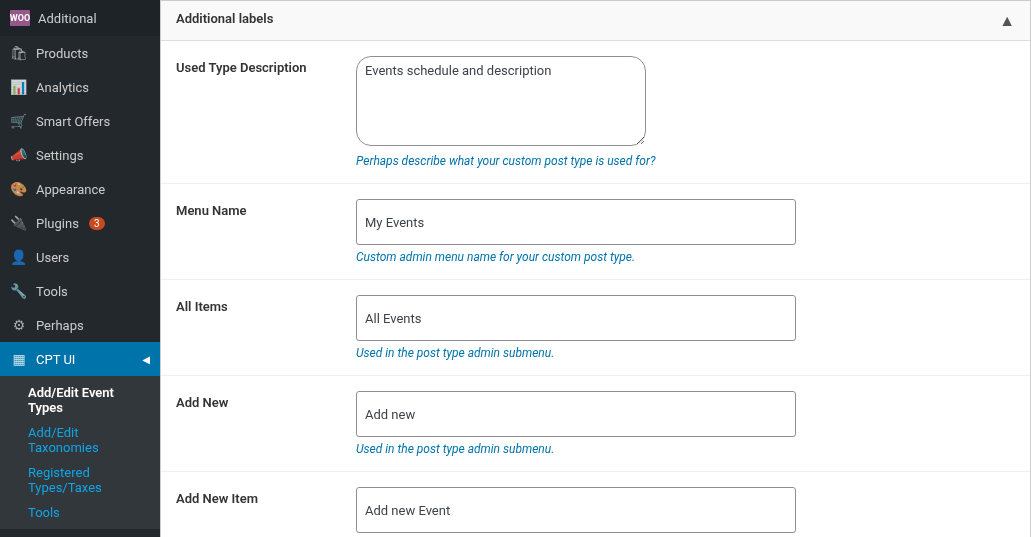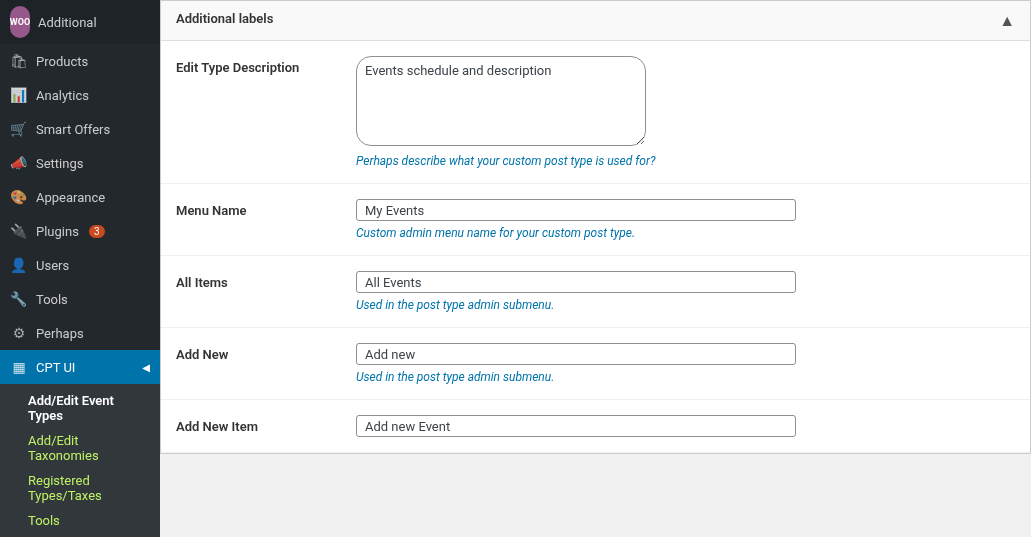--- a/index.html
+++ b/index.html
@@ -20,23 +20,23 @@
       background: #1d2327;
       padding: 8px 10px;
       display: flex;
       align-items: center;
       gap: 8px;
       color: #ccc;
       font-size: 13px;
       min-height: 36px;
     }
     .woo-logo {
-      width: 20px; height: 32px;
+      width: 20px; height: 16px;
       background: #96588a;
-      border-radius: 10px;
+      border-radius: 1px;
       display: flex; align-items: center; justify-content: center;
       color: white; font-size: 9px; font-weight: bold;
       flex-shrink: 0;
     }
     .sidebar-item {
       display: flex;
       align-items: center;
       gap: 8px;
       padding: 8px 10px;
       color: #ccc;
@@ -58,21 +58,21 @@
       font-size: 10px;
       padding: 1px 5px;
       margin-left: 2px;
     }
     .sidebar-sub {
       background: #32373c;
       padding: 4px 0;
     }
     .sidebar-sub-item {
       padding: 5px 10px 5px 28px;
-      color: #bef264;
+      color: #0ea5e9;
       cursor: pointer;
       font-size: 13px;
     }
     .sidebar-sub-item.active { color: #fff; font-weight: 600; }
 
     
     .main {
       flex: 1;
       background: #f1f1f1;
       overflow-y: auto;
@@ -133,21 +133,21 @@
       font-family: inherit;
     }
     .form-field input[type="text"] {
       width: 440px;
       border: 1px solid #8c8f94;
       border-radius: 3px;
       padding: 6px 8px;
       font-size: 13px;
       color: #3c434a;
       font-family: inherit;
-      height: 22px;
+      height: 46px;
     }
     .form-hint {
       font-size: 12px;
       color: #0073aa;
       font-style: italic;
       margin-top: 5px;
     }
   </style>
 </head>
 <body>
@@ -214,21 +214,21 @@
 <div class="main">
   <div class="content-box">
     <div class="section-header">
       <span class="section-header-title">Additional labels</span>
       <span class="section-toggle">▲</span>
     </div>
 
     <div class="form-body">
 
       <div class="form-row">
-        <div class="form-label">Edit Type Description</div>
+        <div class="form-label">Used Type Description</div>
         <div class="form-field">
           <textarea style="">Events schedule and description</textarea>
           <div class="form-hint">Perhaps describe what your custom post type is used for?</div>
         </div>
       </div>
 
       <div class="form-row">
         <div class="form-label">Menu Name</div>
         <div class="form-field">
           <input type="text" value="My Events" style="">

